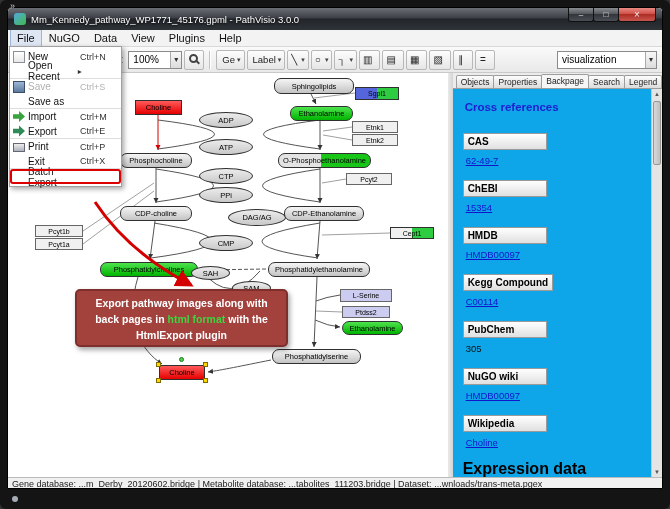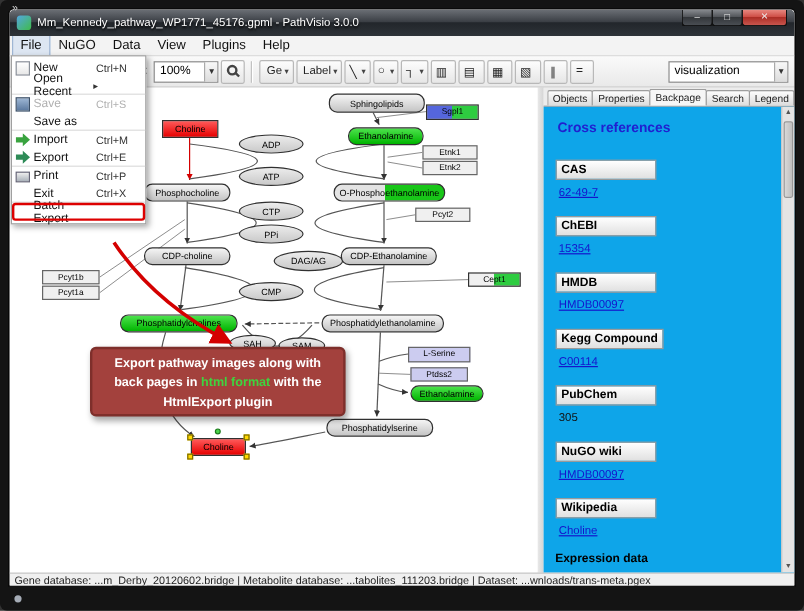--- a/index.html
+++ b/index.html
@@ -62,21 +62,21 @@
   .sidebar{width:210px;background:#ececec;display:flex;flex-direction:column}
   .tabs{display:flex;align-items:flex-end;height:16px;padding-left:3px;border-bottom:1px solid #9d9d9d}
   .tab{background:linear-gradient(#fdfdfd,#dcdcdc);border:1px solid #9d9d9d;border-bottom:none;padding:1px 4px;font-size:8.5px;margin-right:-1px;border-radius:2px 2px 0 0;color:#222}
   .tab.active{background:#f6f6f6;padding-bottom:2px}
   .bp{position:relative;flex:1;background:#0ea5e9;padding:10px 20px 0 10px;overflow:hidden}
   .bp-heading{color:#2020d0;font-weight:bold;font-size:11.5px;margin:2px 0 18px 2px}
   .bp-section{margin-bottom:12px}
   .bp-head{display:inline-block;min-width:84px;padding:2px 4px 2px 4px;background:linear-gradient(#ffffff,#e0e0e0);border:1px solid #9a9a9a;font-weight:bold;font-size:10px;color:#000}
   .bp-link{display:block;margin:5px 0 0 3px;color:#1414cc;text-decoration:underline;font-size:9.5px}
   .bp-section.plain .bp-link{color:#111;text-decoration:none}
-  .bp-footer{font-weight:bold;font-size:10px;color:#000;margin-top:4px}
+  .bp-footer{font-weight:bold;font-size:16px;color:#000;margin-top:4px}
   .vscroll{position:absolute;right:0;top:0;bottom:0;width:11px;background:#e4e4e4;border-left:1px solid #c6c6c6}
   .vscroll .thumb{position:absolute;left:1px;top:12px;width:8px;height:64px;background:linear-gradient(90deg,#d8d8d8,#bfbfbf);border:1px solid #979797;border-radius:2px}
   .vscroll .sb-arrow{position:absolute;left:0;width:10px;height:10px;font-size:6px;color:#555;text-align:center;line-height:10px}
   .vscroll .up{top:0}.vscroll .down{bottom:0}
 
   .statusbar{height:13px;background:#f0f0f0;border-top:1px solid #bbb;font-size:9px;color:#222;padding-left:4px;line-height:12px;white-space:nowrap;overflow:hidden}
 
   
   .filemenu{position:absolute;left:9px;top:46px;width:113px;background:#fff;border:1px solid #a0a0a0;box-shadow:2px 2px 5px rgba(0,0,0,.35);padding:2px 0;z-index:40}
   .fm-item{display:flex;align-items:center;height:15px;padding:0 5px 0 3px;font-size:10px;color:#111}
@@ -373,21 +373,21 @@
             <div class="node rounded green" style="left: 92px; top: 189px; width: 98px; height: 15px;">
               <span class="nlabel">Phosphatidylcholines</span>
 
             </div>
           
             <div class="node rounded gray" style="left: 260px; top: 189px; width: 102px; height: 15px;">
               <span class="nlabel">Phosphatidylethanolamine</span>
 
             </div>
           
-            <div class="node ellipse met" style="left: 183px; top: 206px; width: 39px; height: 14px; text-align: right;">
+            <div class="node ellipse met" style="left: 183px; top: 193px; width: 39px; height: 14px; text-align: right;">
               <span class="nlabel">SAH</span>
 
             </div>
           
             <div class="node ellipse met" style="left: 224px; top: 208px; width: 39px; height: 14px;">
               <span class="nlabel">SAM</span>
 
             </div>
           
             <div class="node rect lavender" style="left: 332px; top: 216px; width: 52px; height: 13px;">

